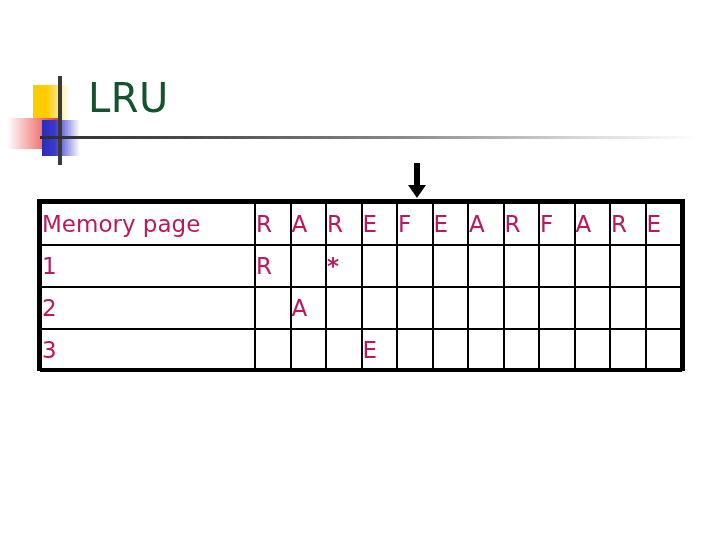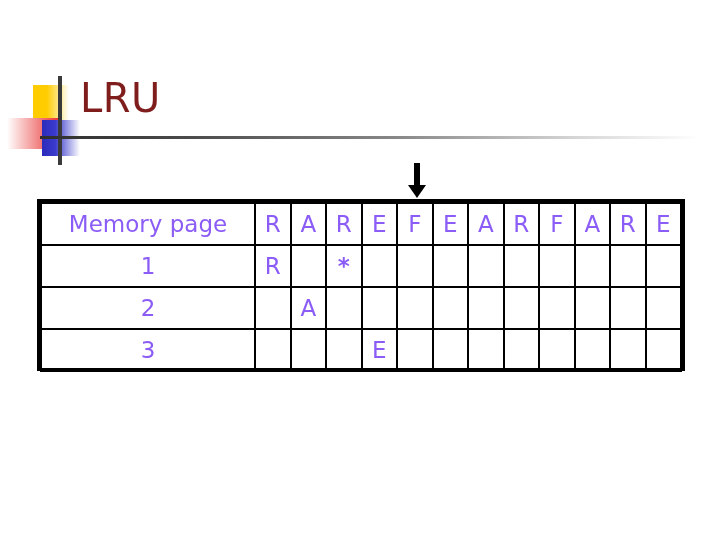--- a/index.html
+++ b/index.html
@@ -51,25 +51,25 @@
   .line-h {
     position: absolute;
     left: 40px; top: 66px;
     width: 660px; height: 3px;
     background: linear-gradient(to right, #2e2e2e 0%, #4a4a4a 22%, #8a8a8a 55%, #d8d8d8 82%, #ffffff 100%);
   }
 
   
   #title {
     position: absolute;
-    left: 80px;
+    left: 88px;
     top: 74px;
     font-size: 40px;
     line-height: 48px;
-    color: #7f1d1d;
+    color: #14532d;
     letter-spacing: 0.5px;
     font-family: "DejaVu Sans", "Liberation Sans", sans-serif;
   }
 
   
   #arrow {
     position: absolute;
     left: 405px;
     top: 163px;
     width: 24px;
@@ -88,25 +88,25 @@
     background: #ffffff;
   }
   table.tbl {
     border-collapse: collapse;
     width: 100%;
     height: 100%;
     table-layout: fixed;
   }
   table.tbl td {
     border: 2px solid #000000;
-    text-align: center;
+    text-align: left;
     vertical-align: middle;
     padding: 0;
     font-size: 23px;
-    color: #8b5cf6;
+    color: #be185d;
     font-family: "DejaVu Sans", "Liberation Sans", sans-serif;
   }
   table.tbl tr { height: 42px; }
   td.label-cell {
     width: 214px;
     text-align: center;
     font-size: 23px;
     padding-right: 6px;
     box-sizing: border-box;
   }

